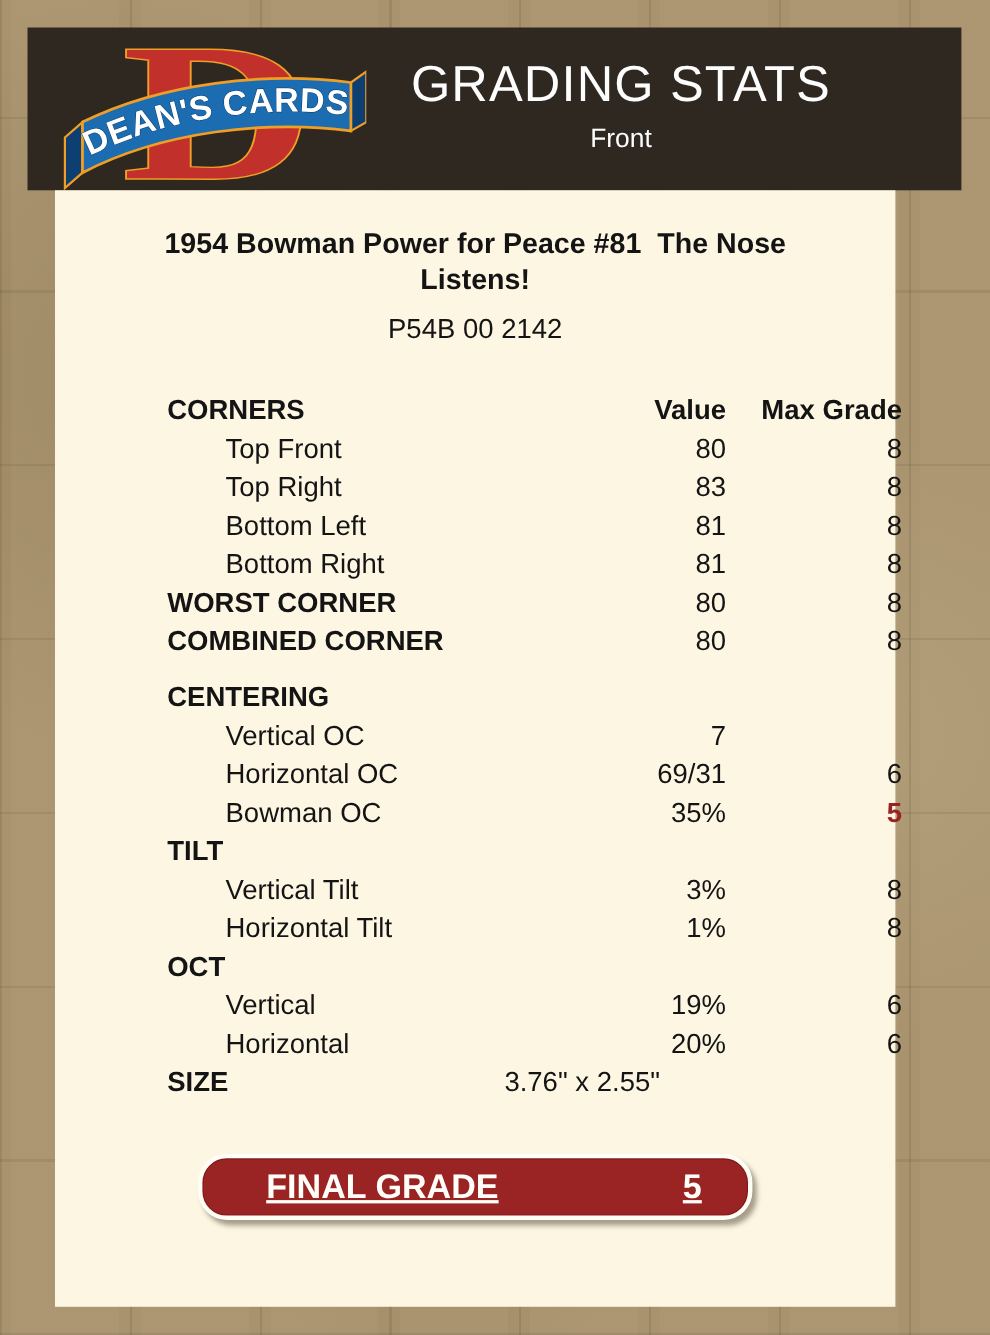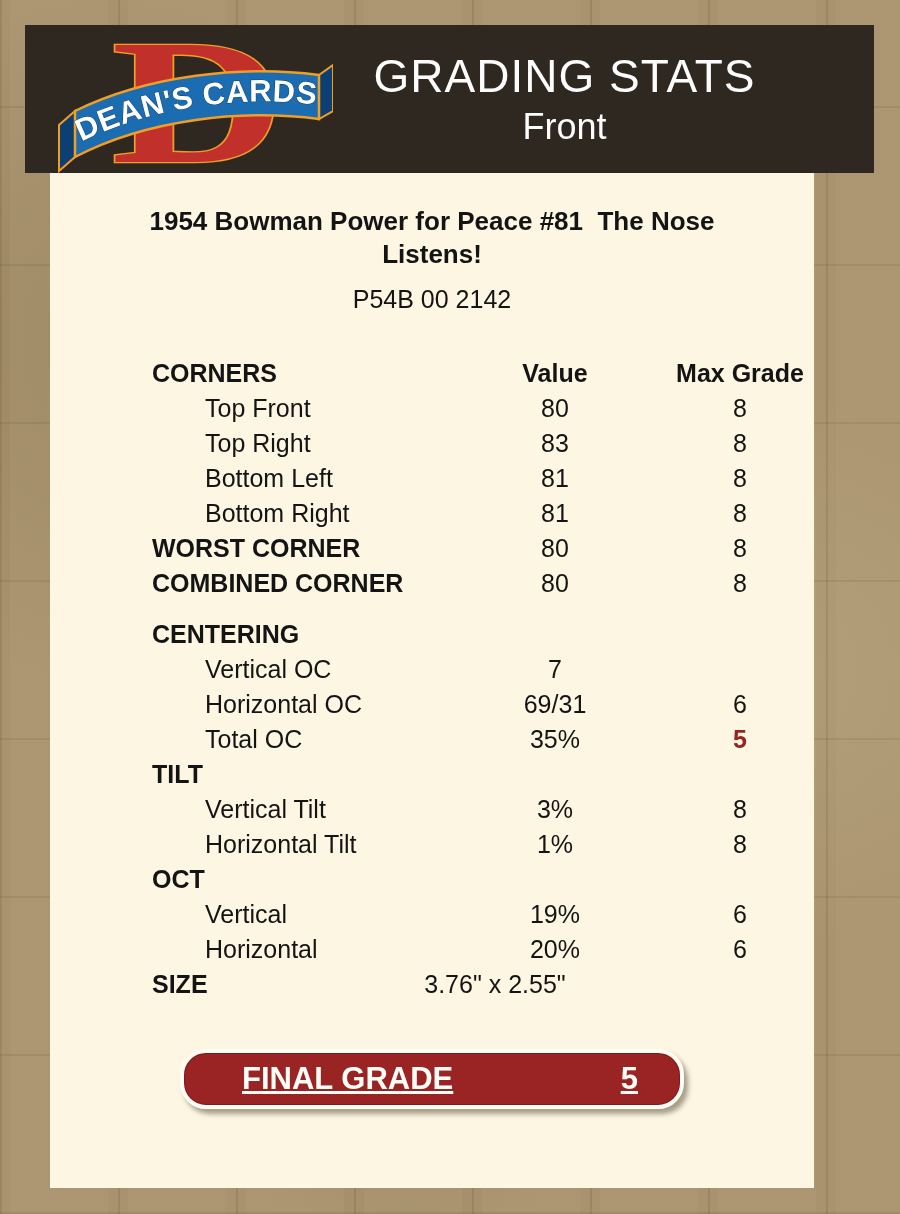--- a/index.html
+++ b/index.html
@@ -24,41 +24,41 @@
     position:absolute; left:25px; top:25px; width:849px; height:148px;
     background:#2e2821;
   }
   .logo-wrap { position:absolute; left:28px; top:0; width:280px; height:148px; }
   .header-titles {
     position:absolute; left:300px; right:70px; top:0; height:148px;
     display:flex; flex-direction:column; align-items:center; justify-content:center;
     color:#fdfdfd; text-align:center;
   }
   .header-title { font-size:46px; line-height:50px; letter-spacing:1px; }
-  .header-subtitle { font-size:36px; line-height:40px; margin-top:6px;text-align:center; }
+  .header-subtitle { font-size:24px; line-height:40px; margin-top:6px;text-align:center; }
 
   
   .panel {
     position:absolute; left:50px; top:173px; width:764px; height:1015px;
     background:#fcf6e3; color:#141414;
   }
   .card-title {
     margin:32px auto 0; max-width:650px; text-align:center;
     font-weight:bold; font-size:26px; line-height:33px; white-space:pre-wrap;
   }
   .card-code { margin-top:13px; text-align:center; font-size:25px; line-height:30px; }
 
   
   .gtable { margin-top:42px; padding:0 28px 0 102px; }
   .row { display:grid; grid-template-columns:298px 210px 160px; height:35px; line-height:35px; font-size:25px; }
   .row.gap { margin-top:16px; }
   .c-label { text-align:left; white-space:nowrap; }
   .row.section .c-label { font-weight:bold; }
   .row.item .c-label { padding-left:53px; }
-  .c-value, .c-max { text-align:center; white-space:nowrap; }
+  .c-value, .c-max { text-align:right; white-space:nowrap; }
   .row.colhead .c-value, .row.colhead .c-max { font-weight:bold; }
   .row.size-row .c-value { transform:translateX(-60px); }
   .c-max.hl { color:#992222; font-weight:bold; }
 
   
   .final-grade {
     margin:47px auto 0; width:504px; height:60px;
     background:#9a2323; border:4px solid #fffef6; border-radius:26px;
     box-shadow:4px 5px 5px rgba(96,84,62,0.55), inset 0 0 0 1px #7c1b1b;
     display:flex; align-items:center; justify-content:space-between;
@@ -156,21 +156,21 @@
     <span class="c-max">7</span>
   </div>
 
   <div class="row item">
     <span class="c-label">Horizontal OC</span>
     <span class="c-value">69/31</span>
     <span class="c-max">6</span>
   </div>
 
   <div class="row item">
-    <span class="c-label">Total OC</span>
+    <span class="c-label">Bowman OC</span>
     <span class="c-value">35%</span>
     <span class="c-max hl">5</span>
   </div>
 
   <div class="row section">
     <span class="c-label">TILT</span>
     <span class="c-value"></span>
     <span class="c-max"></span>
   </div>
 

